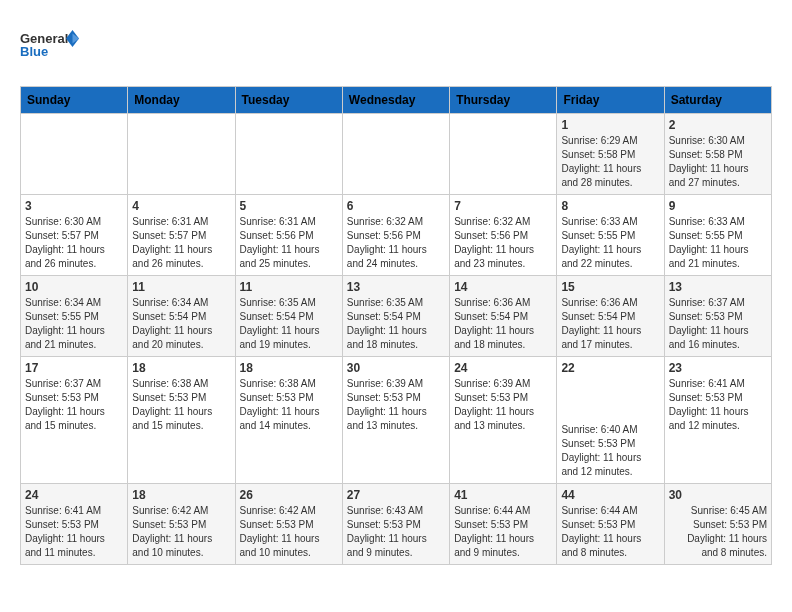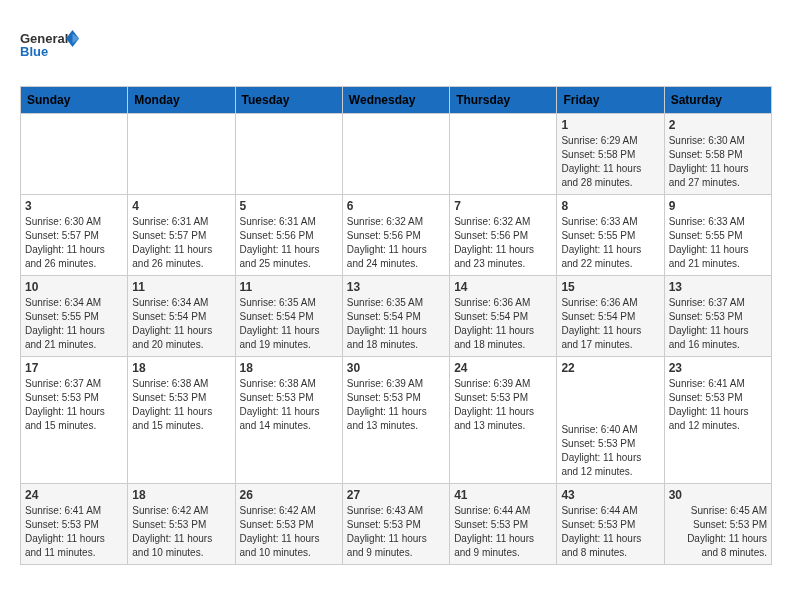--- a/index.html
+++ b/index.html
@@ -308,21 +308,21 @@
 and 9 minutes.</div>
         </td>
         <td>
           <div class="day-number">41</div>
           <div class="day-info" style="white-space: pre-line;">Sunrise: 6:44 AM
 Sunset: 5:53 PM
 Daylight: 11 hours
 and 9 minutes.</div>
         </td>
         <td>
-          <div class="day-number">43</div>
+          <div class="day-number">44</div>
           <div class="day-info" style="white-space: pre-line;">Sunrise: 6:44 AM
 Sunset: 5:53 PM
 Daylight: 11 hours
 and 8 minutes.</div>
         </td>
         <td>
           <div class="day-number">30</div>
           <div class="day-info" style="white-space: pre-line; text-align: right;">Sunrise: 6:45 AM
 Sunset: 5:53 PM
 Daylight: 11 hours

